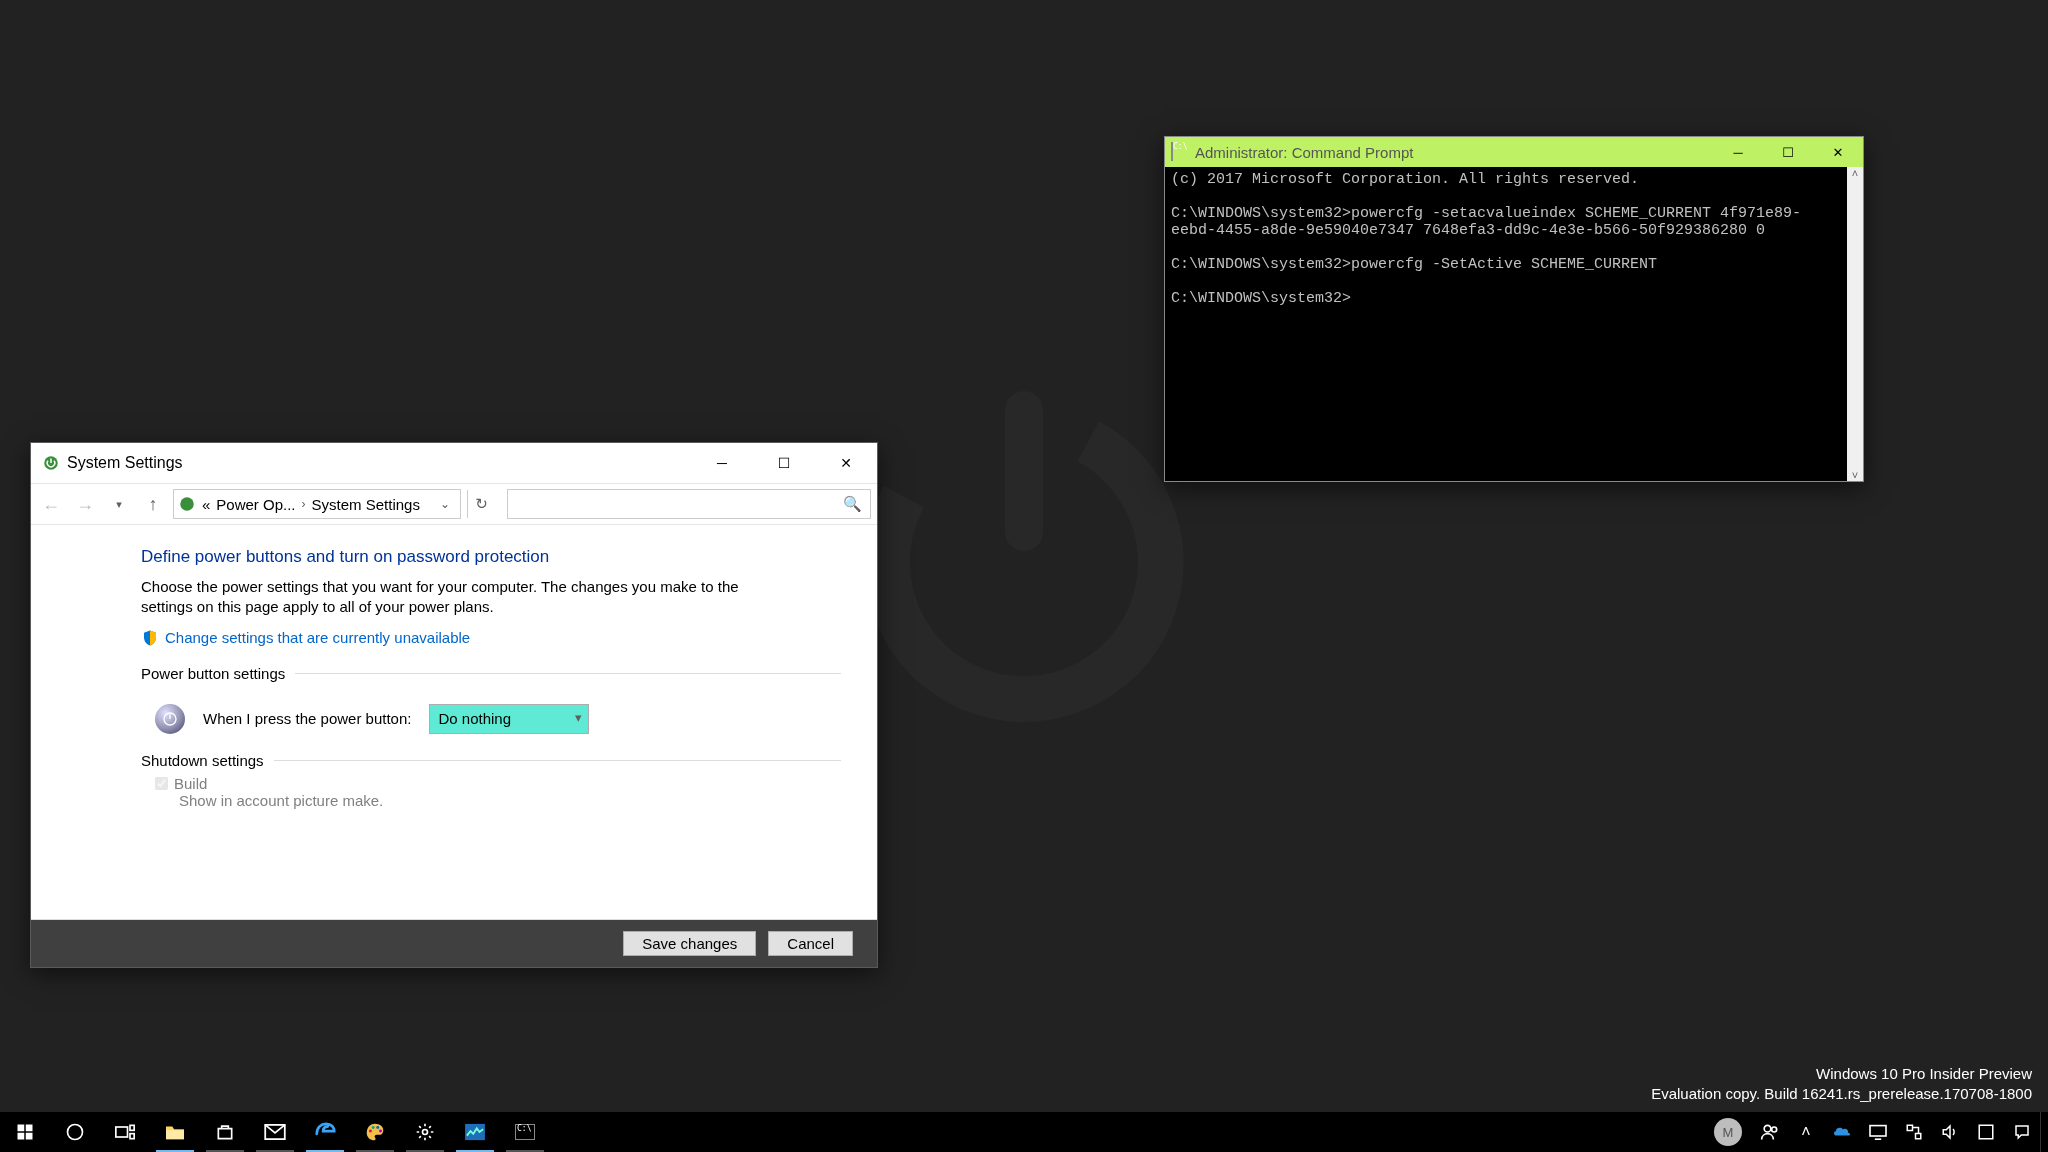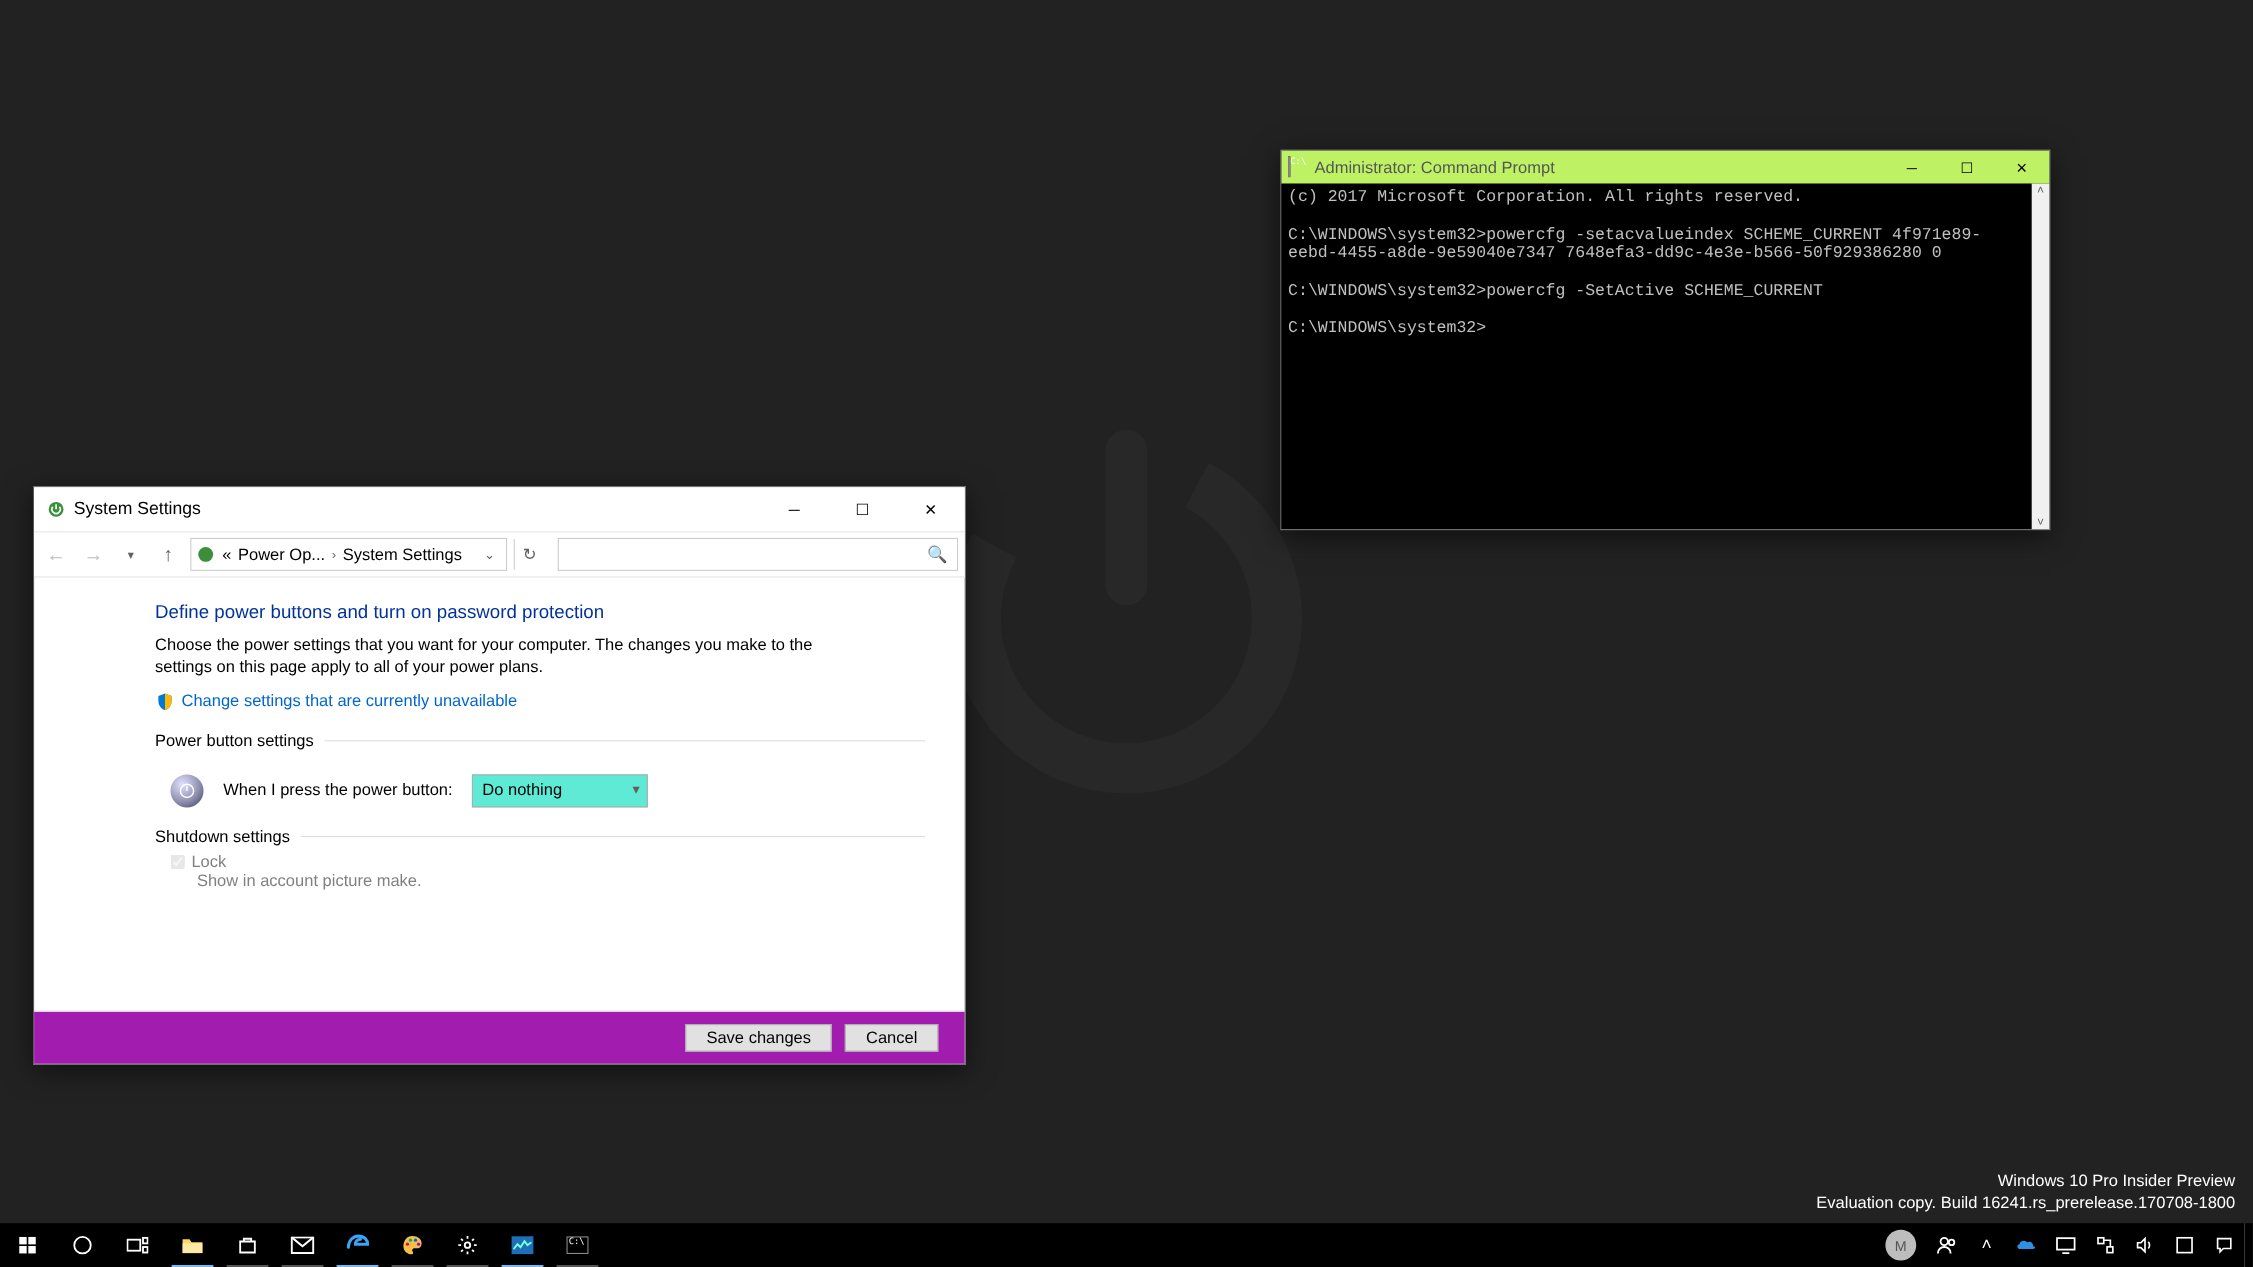--- a/index.html
+++ b/index.html
@@ -52,21 +52,21 @@
 .select-wrap::after { content:"▾"; position:absolute; right:8px; top:6px; pointer-events:none; font-size:13px; color:#606060; }
 
 .chk-block { margin:6px 0 0 14px; }
 .chk-row { display:flex; align-items:center; gap:6px; font-size:15px; color:#000; }
 .chk-row input { accent-color:#0066cc; }
 .chk-row.disabled { color:#808080; }
 .chk-row.disabled input { opacity:.55; }
 .chk-sub { font-size:15px; color:#000; margin-left:24px; }
 .chk-row.disabled + .chk-sub { color:#808080; }
 
-.footer { position:absolute; bottom:0; left:0; right:0; height:48px; background:#a21caf; border-top:1px solid #dcdcdc; display:flex; align-items:center; justify-content:flex-end; padding-right:24px; gap:12px; }
+.footer { position:absolute; bottom:0; left:0; right:0; height:48px; background:#404040; border-top:1px solid #dcdcdc; display:flex; align-items:center; justify-content:flex-end; padding-right:24px; gap:12px; }
 .btn { font-size:15px; background:#e1e1e1; border:1px solid #adadad; padding:3px 18px; cursor:pointer; }
 
 
 .win-cmd { left: 1164px; top: 136px; width: 700px; height: 346px; background:#000; border:1px solid #888; }
 .cmd-titlebar { height:30px; background:#bef264; display:flex; align-items:center; color:#000; }
 .cmd-titlebar .t-icon { margin-left:6px; width:20px; }
 .cmd-titlebar .t-text { font-size:15px; margin-left:4px; color:#555; }
 .cmd-titlebar .t-btn { width:50px; height:30px; display:flex;align-items:center;justify-content:center; font-size:13px;}
 .cmd-body { position:absolute; top:30px; left:0; right:16px; bottom:0; background:#000; color:#c0c0c0; font-family: "Consolas","Courier New",monospace; font-size:15px; padding:4px 6px; white-space:pre-wrap; overflow:hidden; }
 .cmd-scroll { position:absolute; top:30px; right:0; bottom:0; width:16px; background:#f0f0f0; display:flex; flex-direction:column; align-items:center; justify-content:space-between; font-size:11px; color:#606060;}
@@ -177,21 +177,21 @@
     </div>
 
     <div class="section-title">
         <span>Shutdown settings</span>
       </div>
 
     <div class="chk-block">
 
       <div class="chk-row disabled" style="margin-top:6px;">
         <input type="checkbox" checked="" disabled="" style="">
-        <span>Lock</span>
+        <span>Build</span>
       </div>
       <div class="chk-sub">Show in account picture make.</div>
     </div>
   </div>
 
   <div class="footer">
     <button class="btn">Save changes</button>
     <button class="btn">Cancel</button>
   </div>
 </div>

